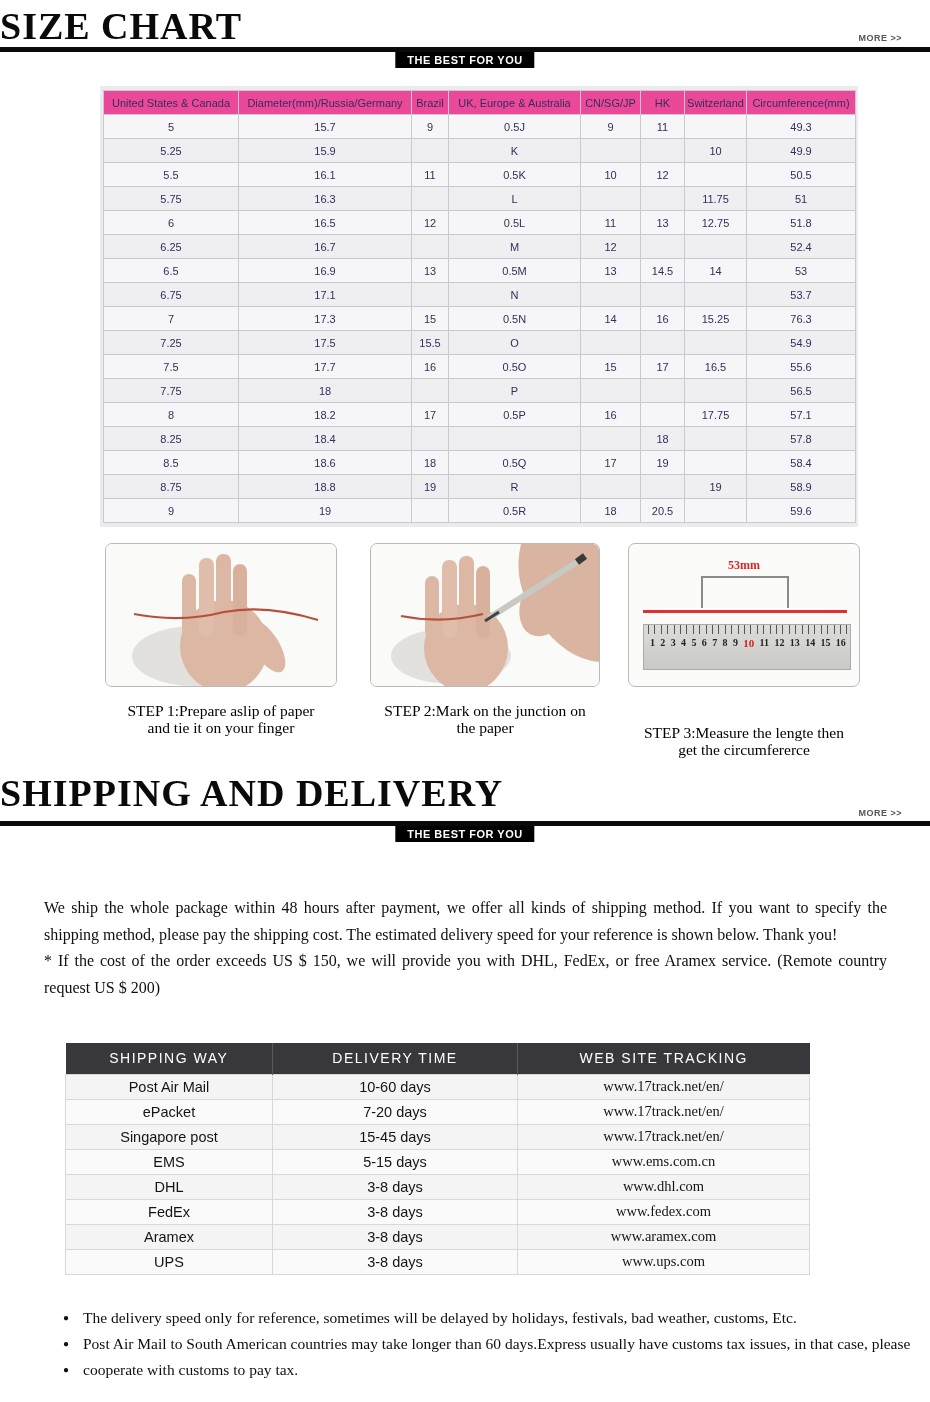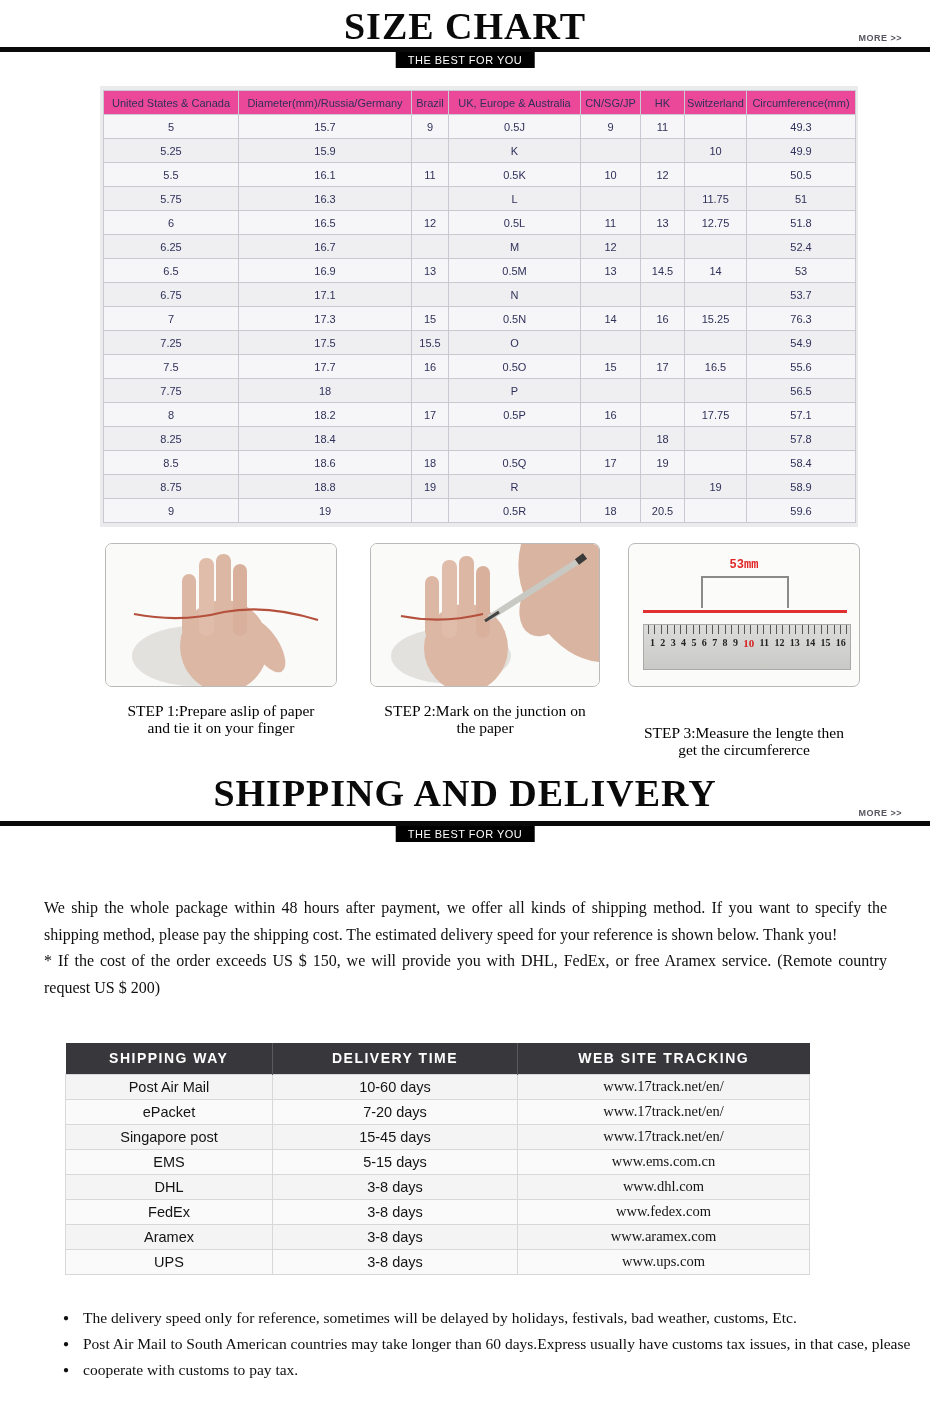--- a/index.html
+++ b/index.html
@@ -3,32 +3,32 @@
 <meta charset="utf-8">
 <style>
   * { margin:0; padding:0; box-sizing:border-box; }
   html,body { background:#fff; }
   .page {
     position:relative; width:930px; height:1402px; background:#ffffff;
     font-family:"Liberation Sans", sans-serif; overflow:hidden;
   }
   
   .sec-title {
-    position:absolute; left:0; width:100%; text-align:center;
+    position:absolute; left:0; width:100%; text-align:left;
     font-family:"Liberation Serif", serif; font-size:38px; font-weight:bold;
     color:#0a0a0a; letter-spacing:1px;
   }
   .more-link {
     position:absolute; right:28px; font-size:9px; color:#55555f;
     letter-spacing:0.5px; cursor:pointer; font-weight:bold;
   }
   .black-line { position:absolute; left:0; width:930px; height:5px; background:#0a0a0a; }
   .banner {
     position:absolute; left:50%; transform:translateX(-50%);
-    background:#000; color:#fff; font-size:11px; font-weight:normal;
+    background:#000; color:#fff; font-size:11px; font-weight:bold;
     letter-spacing:0.5px; padding:2px 12px; white-space:nowrap;
   }
   
   .size-wrap {
     position:absolute; left:100px; top:86px; width:758px;
     background:#ebebee; padding:4px 3px;
   }
   table.size { border-collapse:collapse; width:752px; table-layout:fixed; }
   table.size th, table.size td {
     border:1px solid #c9c9d2; font-size:11px; color:#30305a;
@@ -42,21 +42,21 @@
     position:absolute; top:543px; height:144px; background:#fbfbfa;
     border:1px solid #b9b9b9; border-radius:7px; overflow:hidden;
   }
   .caption {
     position:absolute; top:702px; text-align:center;
     font-family:"Liberation Serif", serif; font-size:15.5px; color:#000000; line-height:17px;
   }
   
   .m-label {
     position:absolute; top:14px; left:0; width:100%; text-align:center;
-    color:#e02424; font-size:12px; font-weight:bold; font-family:Liberation Mono, monospace;
+    color:#e02424; font-size:12px; font-weight:bold; font-family:Liberation Serif, serif;
   }
   .bracket {
     position:absolute; top:32px; left:72px; width:88px; height:32px;
     border-left:2px solid #8a8a8a; border-right:2px solid #8a8a8a; border-top:2px solid #8a8a8a;
   }
   .red-strip { position:absolute; top:66px; left:14px; width:204px; height:3px; background:#e03030; }
   .ruler {
     position:absolute; top:80px; left:14px; width:208px; height:46px;
     background:linear-gradient(#dcdcda,#c9c9c6); border:1px solid #aaa;
   }
@@ -73,21 +73,21 @@
   
   .para-block { position:absolute; left:44px; top:895px; width:843px; }
   .para-block p {
     font-family:"Liberation Serif", serif; font-size:16px; color:#0f0f0f;
     line-height:26.5px; text-align:justify;
   }
   
   .ship-wrap { position:absolute; left:65px; top:1043px; width:744px; }
   table.ship { border-collapse:collapse; width:744px; table-layout:fixed; }
   table.ship th {
-    background:#38383c; color:#fff; font-size:14px; font-weight:bold;
+    background:#38383c; color:#fff; font-size:14px; font-weight:normal;
     letter-spacing:1.5px; height:31px; border-right:1px solid #5a5a5e;
   }
   table.ship th:last-child { border-right:none; }
   table.ship td {
     background:#f4f4f4; border:1px solid #d8d8d8; height:25px; text-align:center;
     font-size:14.5px; color:#141414; overflow:hidden; white-space:nowrap;
   }
   table.ship tr:nth-child(even) td { background:#fafafa; }
   table.ship td.serif { font-family:"Liberation Serif", serif;margin-top:12px; }
   

